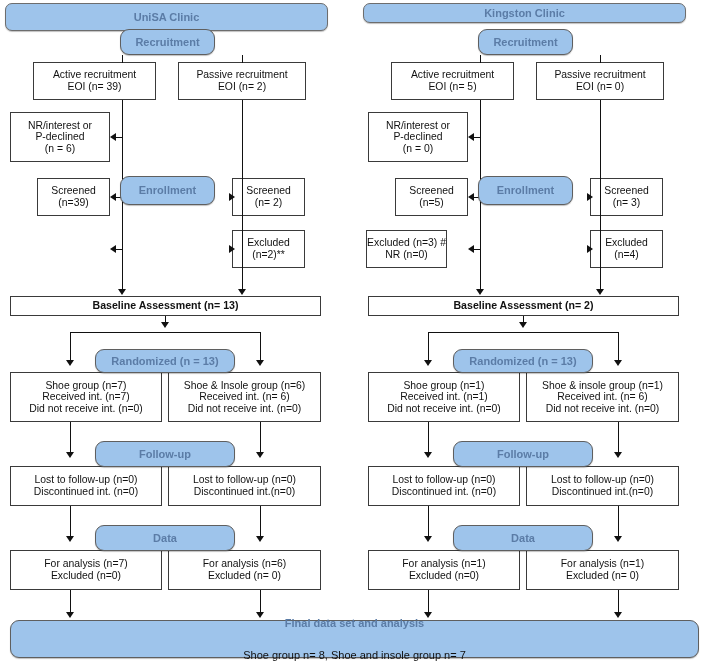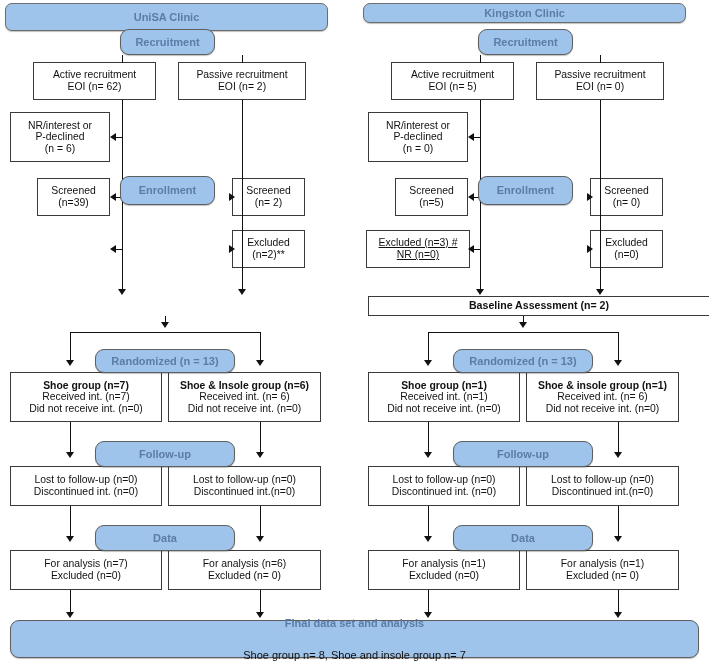--- a/index.html
+++ b/index.html
@@ -13,21 +13,21 @@
 
   
   .node{position:absolute;box-sizing:border-box;display:flex;
         flex-direction:column;align-items:center;justify-content:center;
         text-align:center;line-height:1.12;}
 
   
   .boxw{background:#ffffff;border:1.3px solid #3a3a3a;
         font-size:10.4px;color:#111111;padding:1px 2px;}
   .boxw .ln{display:block;white-space:nowrap;}
-  .boxw .bold{font-weight:bold;}
+  .boxw .bold{font-weight:normal;}
 
   
   .banner{background:#ffffff;border:1.4px solid #3a3a3a;font-size:10.6px;
           font-weight:bold;color:#111;}
 
   
   .pill{background:#9EC4EB;border:1.1px solid #5f5f5f;border-radius:9px;
         color:#5B7CA6;font-weight:bold;font-size:11px;z-index:6;
         box-shadow:0 1px 1px rgba(0,0,0,.25);}
 
@@ -58,21 +58,21 @@
 
 <div id="stage">
     <div class="node node titlebar" style="left: 5px; top: 3px; width: 323px; height: 28px;">
       <span class="ln">UniSA Clinic</span>
     </div>
     <div class="node node pill" style="left: 120px; top: 29px; width: 95px; height: 26px;">
       <span class="ln">Recruitment</span>
     </div>
     <div class="node boxw" style="left: 33px; top: 62px; width: 123px; height: 38px;">
       <span class="ln">Active recruitment</span>
-      <span class="ln">EOI (n= 62)</span>
+      <span class="ln">EOI (n= 39)</span>
     </div>
     <div class="node boxw" style="left: 178px; top: 62px; width: 128px; height: 38px;">
       <span class="ln">Passive recruitment</span>
       <span class="ln">EOI (n= 2)</span>
     </div>
     <div class="node boxw" style="left: 10px; top: 112px; width: 100px; height: 50px;">
       <span class="ln">NR/interest or</span>
       <span class="ln">P-declined</span>
       <span class="ln">(n = 6)</span>
     </div>
@@ -83,20 +83,23 @@
       <span class="ln">Screened</span>
       <span class="ln">(n=39)</span>
     </div>
     <div class="node boxw" style="left: 232px; top: 178px; width: 73px; height: 38px;">
       <span class="ln">Screened</span>
       <span class="ln">(n= 2)</span>
     </div>
     <div class="node boxw" style="left: 232px; top: 230px; width: 73px; height: 38px;">
       <span class="ln">Excluded</span>
       <span class="ln">(n=2)**</span>
+    </div>
+    <div class="node node banner" style="left: 10px; top: 296px; width: 311px; height: 20px;">
+      <span class="ln">Baseline Assessment (n= 13)</span>
     </div>
     <div class="node node pill" style="left: 95px; top: 349px; width: 140px; height: 24px;">
       <span class="ln">Randomized (n = 13)</span>
     </div>
     <div class="node boxw" style="left: 10px; top: 372px; width: 152px; height: 50px;">
       <span class="ln bold">Shoe group (n=7)</span>
       <span class="ln">Received int. (n=7)</span>
       <span class="ln">Did not receive int. (n=0)</span>
     </div>
     <div class="node boxw" style="left: 168px; top: 372px; width: 153px; height: 50px;">
@@ -182,31 +185,31 @@
     </div>
     <div class="node node pill" style="left: 478px; top: 176px; width: 95px; height: 29px;">
       <span class="ln">Enrollment</span>
     </div>
     <div class="node boxw" style="left: 395px; top: 178px; width: 73px; height: 38px;">
       <span class="ln">Screened</span>
       <span class="ln">(n=5)</span>
     </div>
     <div class="node boxw" style="left: 590px; top: 178px; width: 73px; height: 38px;">
       <span class="ln">Screened</span>
-      <span class="ln">(n= 0)</span>
-    </div>
-    <div class="node boxw" style="left: 366px; top: 230px; width: 104px; height: 38px; text-decoration: underline;">
+      <span class="ln">(n= 3)</span>
+    </div>
+    <div class="node boxw" style="left: 366px; top: 230px; width: 81px; height: 38px;">
       <span class="ln">Excluded (n=3) #</span>
       <span class="ln">NR (n=0)</span>
     </div>
     <div class="node boxw" style="left: 590px; top: 230px; width: 73px; height: 38px;">
       <span class="ln">Excluded</span>
-      <span class="ln">(n=0)</span>
-    </div>
-    <div class="node node banner" style="left: 368px; top: 296px; width: 342px; height: 20px; text-align: center;">
+      <span class="ln">(n=4)</span>
+    </div>
+    <div class="node node banner" style="left: 368px; top: 296px; width: 311px; height: 20px; text-align: center;">
       <span class="ln">Baseline Assessment (n= 2)</span>
     </div>
     <div class="node node pill" style="left: 453px; top: 349px; width: 140px; height: 24px;">
       <span class="ln">Randomized (n = 13)</span>
     </div>
     <div class="node boxw" style="left: 368px; top: 372px; width: 152px; height: 50px;">
       <span class="ln bold">Shoe group (n=1)</span>
       <span class="ln">Received int. (n=1)</span>
       <span class="ln">Did not receive int. (n=0)</span>
     </div>

